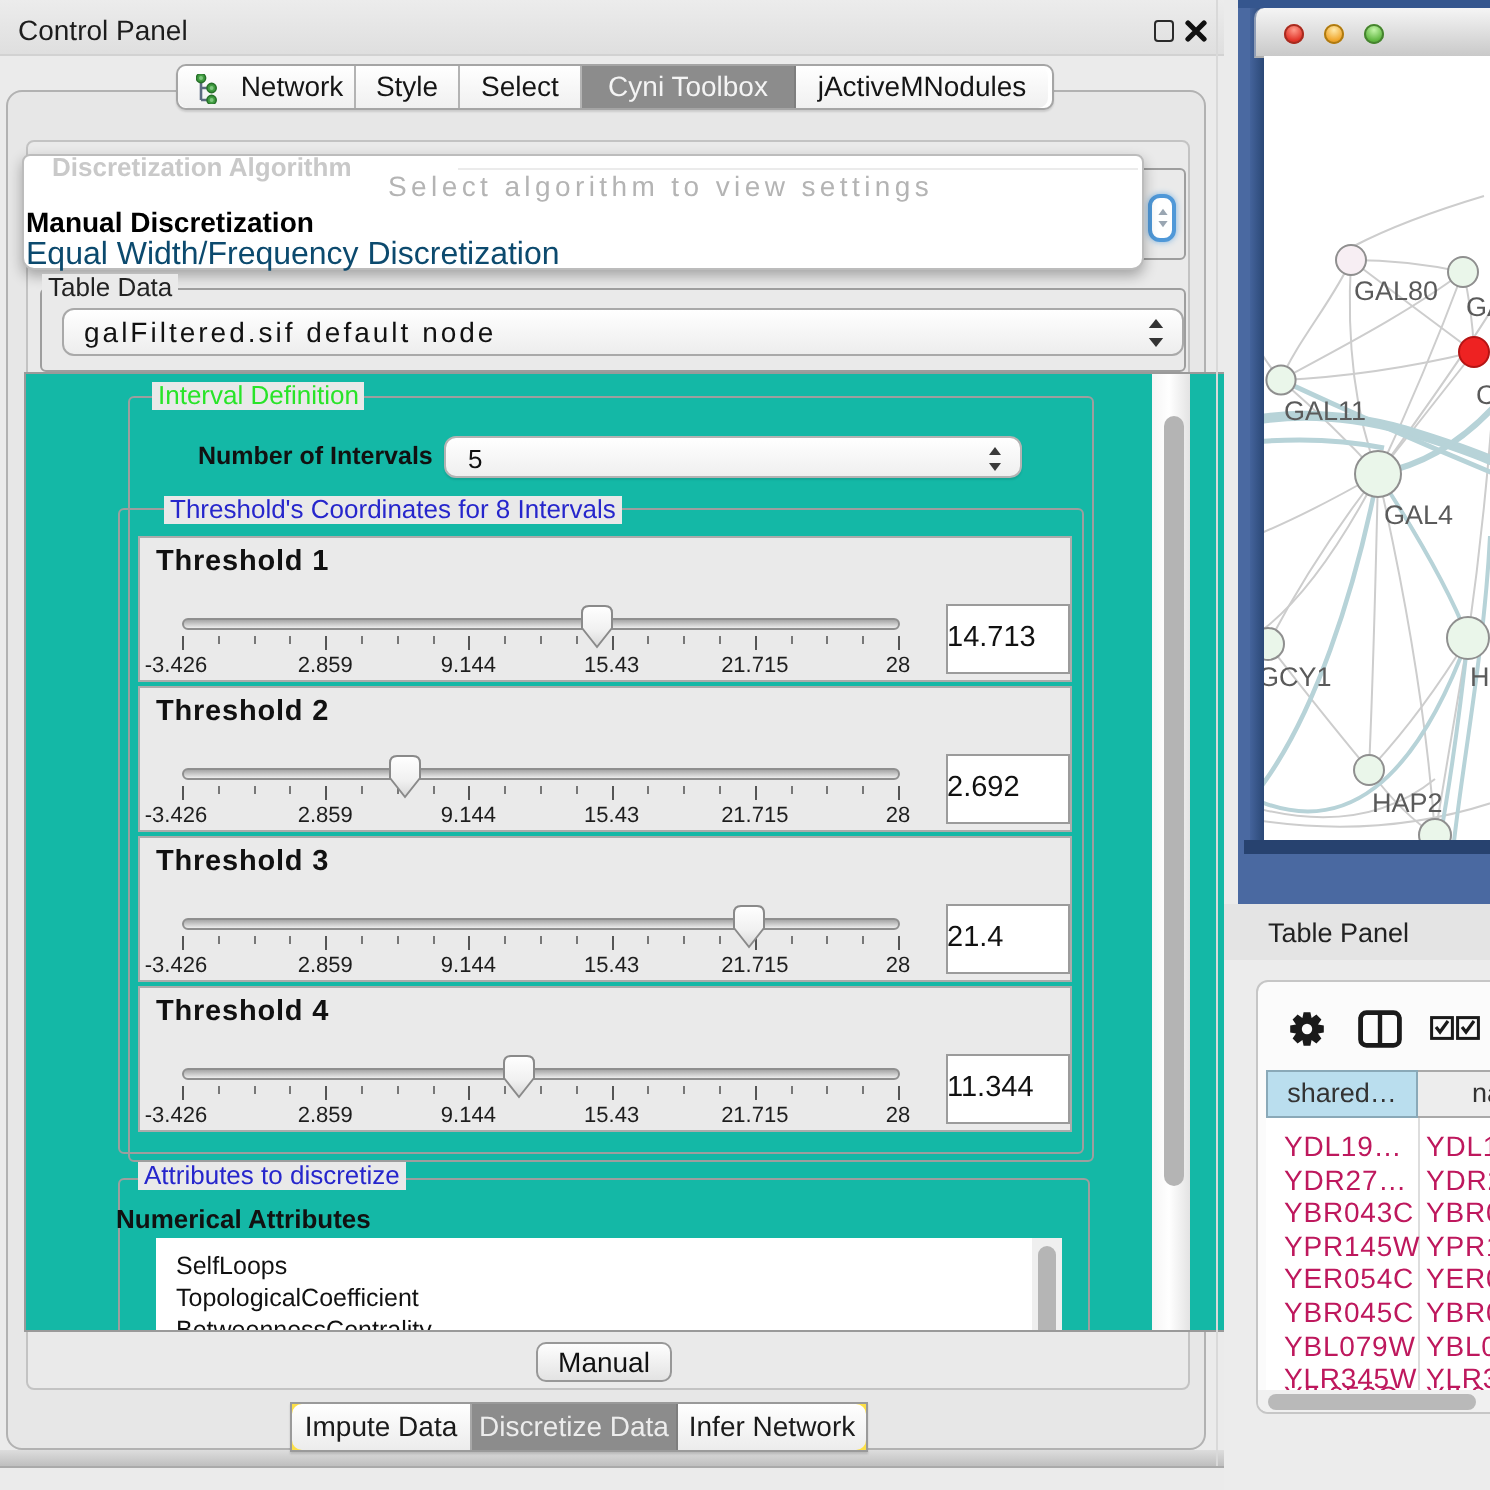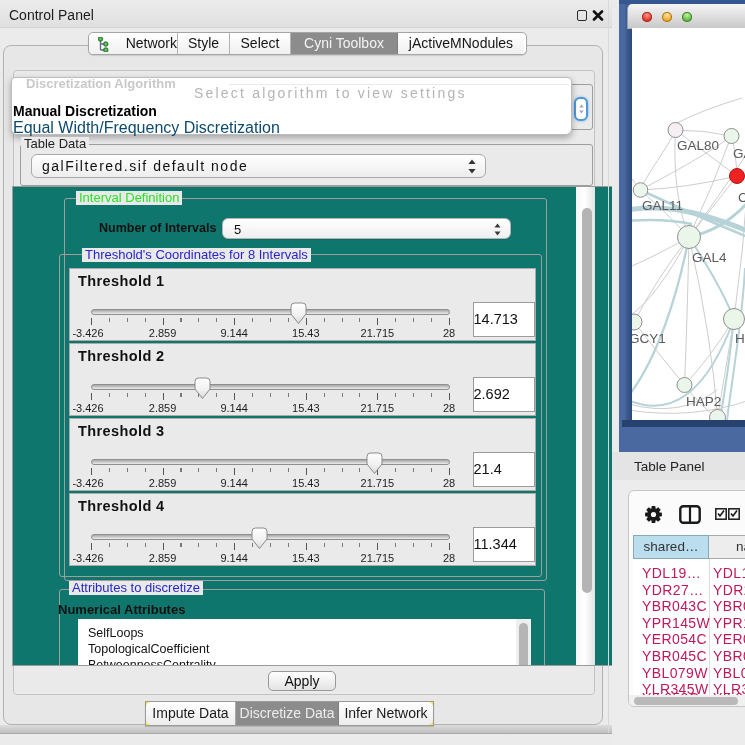--- a/index.html
+++ b/index.html
@@ -29,21 +29,21 @@
 <svg class="abs" style="left:592px;top:10px" width="12" height="11" viewBox="0 0 12 11">
       <path d="M2 1.5 L10 9.5 M10 1.5 L2 9.5" stroke="#111" stroke-width="2.6" stroke-linecap="round"></path>
     </svg>
 
 
 <div class="abs" style="left:3px;top:45px;width:600px;height:680px;border:1px solid #b2b2b2;border-radius:8px;background:#e7e7e7;box-sizing:border-box"></div>
 <div class="abs" style="left:0;top:725px;width:612px;height:8px;background:linear-gradient(#dddddd,#bfbfbf);border-bottom:1px solid #aaa"></div>
 
 
 <div class="abs" style="left:88px;top:32px;width:437px;height:21px;border:1px solid #a5a5a5;border-radius:5px;background:#fff;box-shadow:0 1px 1px rgba(0,0,0,0.12)">
-  <div class="seg" style="left:0;width:89px;border-radius:5px 0 0 5px;text-align:right;padding-left:26px">Network</div>
+  <div class="seg" style="left:0;width:89px;border-radius:5px 0 0 5px;text-align:center;padding-left:26px">Network</div>
   <div class="seg" style="left:89px;width:52px">Style</div>
   <div class="seg" style="left:141px;width:61px">Select</div>
   <div class="seg" style="left:202px;width:107px;background:#8c8c8c;color:#f4f4f4;border-right:1px solid #7e7e7e">Cyni Toolbox</div>
   <div class="seg" style="left:309px;width:126px;border-right:none;border-radius:0 5px 5px 0">jActiveMNodules</div>
   <svg class="abs" style="left:9px;top:3.5px" width="13" height="15" viewBox="0 0 13 15">
     <path d="M2.5 3 V13 M2.5 7 H7.8 M2.5 13 H7.8" stroke="#5c6b80" stroke-width="1.3" fill="none"></path>
     <circle cx="2.5" cy="2" r="2.3" fill="#3f9c3f" stroke="#27702a" stroke-width="0.8"></circle>
     <circle cx="7.8" cy="7" r="2.3" fill="#3f9c3f" stroke="#27702a" stroke-width="0.8"></circle>
     <circle cx="7.8" cy="13" r="2.3" fill="#3f9c3f" stroke="#27702a" stroke-width="0.8"></circle>
     <circle cx="2.5" cy="2" r="1" fill="#7fc77f"></circle>
@@ -68,30 +68,30 @@
 <div class="abs" style="left:11px;top:77px;width:561px;height:58px;background:#ffffff;border:1px solid #bcbcbc;border-radius:4px 4px 6px 6px;box-shadow:0 3px 7px rgba(0,0,0,0.30);box-sizing:border-box"></div>
 <div class="abs" style="left:229px;top:84px;width:340px;height:1px;background:#ebebeb"></div>
 <div class="abs" style="left:26px;top:76px;font-size:13px;font-weight:bold;color:#c9c9c9">Discretization Algorithm</div>
 <div class="abs" style="left:194px;top:85px;font-size:14px;letter-spacing:2.2px;color:#b4b4b4">Select algorithm to view settings</div>
 <div class="abs" style="left:13px;top:103px;font-size:14px;font-weight:bold;color:#000">Manual Discretization</div>
 <div class="abs" style="left:13px;top:119px;font-size:16px;color:#0c4a6e">Equal Width/Frequency Discretization</div>
 
 
 <div class="grp" style="left:20px;top:144px;width:571px;height:40px"></div>
 <div class="gtitle" style="left:21px;top:137px;background:#eaeaea;color:#222">Table Data</div>
-<div class="abs" style="left:31px;top:154px;width:455px;height:24px;border:1px solid #a9a9a9;border-radius:6px;background:linear-gradient(#ffffff,#ededed);box-sizing:border-box">
+<div class="abs" style="left:31px;top:154px;width:561px;height:24px;border:1px solid #a9a9a9;border-radius:6px;background:linear-gradient(#ffffff,#ededed);box-sizing:border-box">
   <div style="position:absolute;left:10px;top:0;line-height:22px;font-size:14px;letter-spacing:1.5px;color:#111">galFiltered.sif default node</div>
   <svg style="position:absolute;right:8px;top:4px" width="10" height="15" viewBox="0 0 10 15">
         <path d="M5 0.5 L8.6 5 H1.4 Z" fill="#333"></path>
         <path d="M5 14.5 L1.4 10 H8.6 Z" fill="#333"></path>
       </svg>
 </div>
 
 
-<div class="abs" style="left:12px;top:186px;width:629px;height:480px;border:1px solid #9a9a9a;background:#0f766e;box-sizing:border-box;overflow:hidden">
+<div class="abs" style="left:12px;top:186px;width:629px;height:480px;border:1px solid #9a9a9a;background:#14b8a6;box-sizing:border-box;overflow:hidden">
 
   <div class="grp" style="left:51px;top:11px;width:481px;height:381px"></div>
   <div class="gtitle" style="left:63px;top:4px;color:#28e428">Interval Definition</div>
   <div class="abs bold" style="left:86px;top:34px;font-size:12.5px;color:#111">Number of Intervals</div>
   <div class="abs" style="left:209px;top:31px;width:289px;height:21px;border:1px solid #b3b3b3;border-radius:6px;background:linear-gradient(#ffffff,#efefef);box-shadow:0 1px 1px rgba(0,0,0,0.1);box-sizing:border-box">
     <div style="position:absolute;left:11px;top:0;line-height:21px;font-size:13px;color:#111">5</div>
     <svg style="position:absolute;right:8px;top:4px" width="9" height="13" viewBox="0 0 9 13">
           <path d="M4.5 0.5 L7.5 4.5 H1.5 Z" fill="#3a3a3a"></path>
           <path d="M4.5 12.5 L1.5 8.5 H7.5 Z" fill="#3a3a3a"></path>
         </svg>
@@ -176,21 +176,21 @@
   <div class="abs" style="left:506px;top:436px;width:9px;height:56px;background:#b5b5b5;border-radius:5px 5px 0 0"></div>
   <div class="abs" style="left:75px;top:439px;font-size:12.5px;color:#111">SelfLoops</div>
   <div class="abs" style="left:75px;top:455px;font-size:12.5px;color:#111">TopologicalCoefficient</div>
   <div class="abs" style="left:75px;top:471px;font-size:12.5px;color:#111">BetweennessCentrality</div>
 
   <div class="abs" style="left:563px;top:0;width:19px;height:480px;background:linear-gradient(to right,#f5f5f5,#ffffff 45%,#e3e3e3)"></div>
   <div class="abs" style="left:569px;top:21px;width:10px;height:385px;background:#b4b4b4;border-radius:5px"></div>
 </div>
 
 
-<div class="abs" style="left:268px;top:671px;width:68px;height:20px;border:1px solid #989898;border-radius:5px;background:linear-gradient(#fefefe,#e3e3e3);box-sizing:border-box;text-align:center;line-height:18px;font-size:14px;color:#111">Apply</div>
+<div class="abs" style="left:268px;top:671px;width:68px;height:20px;border:1px solid #989898;border-radius:5px;background:linear-gradient(#fefefe,#e3e3e3);box-sizing:border-box;text-align:center;line-height:18px;font-size:14px;color:#111">Manual</div>
 
 
 <div class="abs" style="left:145px;top:701px;width:287px;height:23px;border:1px solid #9a9a9a;border-radius:0;background:#fde047;box-shadow:0 1px 1px rgba(0,0,0,0.15);box-sizing:content-box">
   <div class="btab" style="left:0;width:90px;border-radius:5px 0 0 5px">Impute Data</div>
   <div class="btab" style="left:90px;width:103px;background:#8c8c8c;color:#ededed;border-right:1px solid #7e7e7e">Discretize Data</div>
   <div class="btab" style="left:193px;width:94px;border-right:none;border-radius:0 5px 5px 0">Infer Network</div>
 </div>
 
 
 <div class="abs" style="left:608px;top:0;width:1px;height:733px;background:#d9d9d9"></div>

